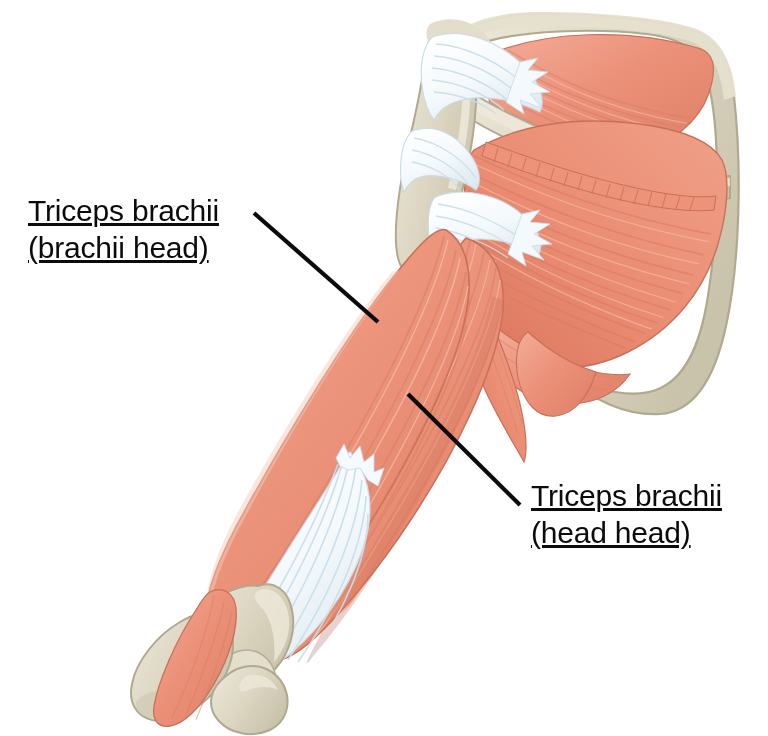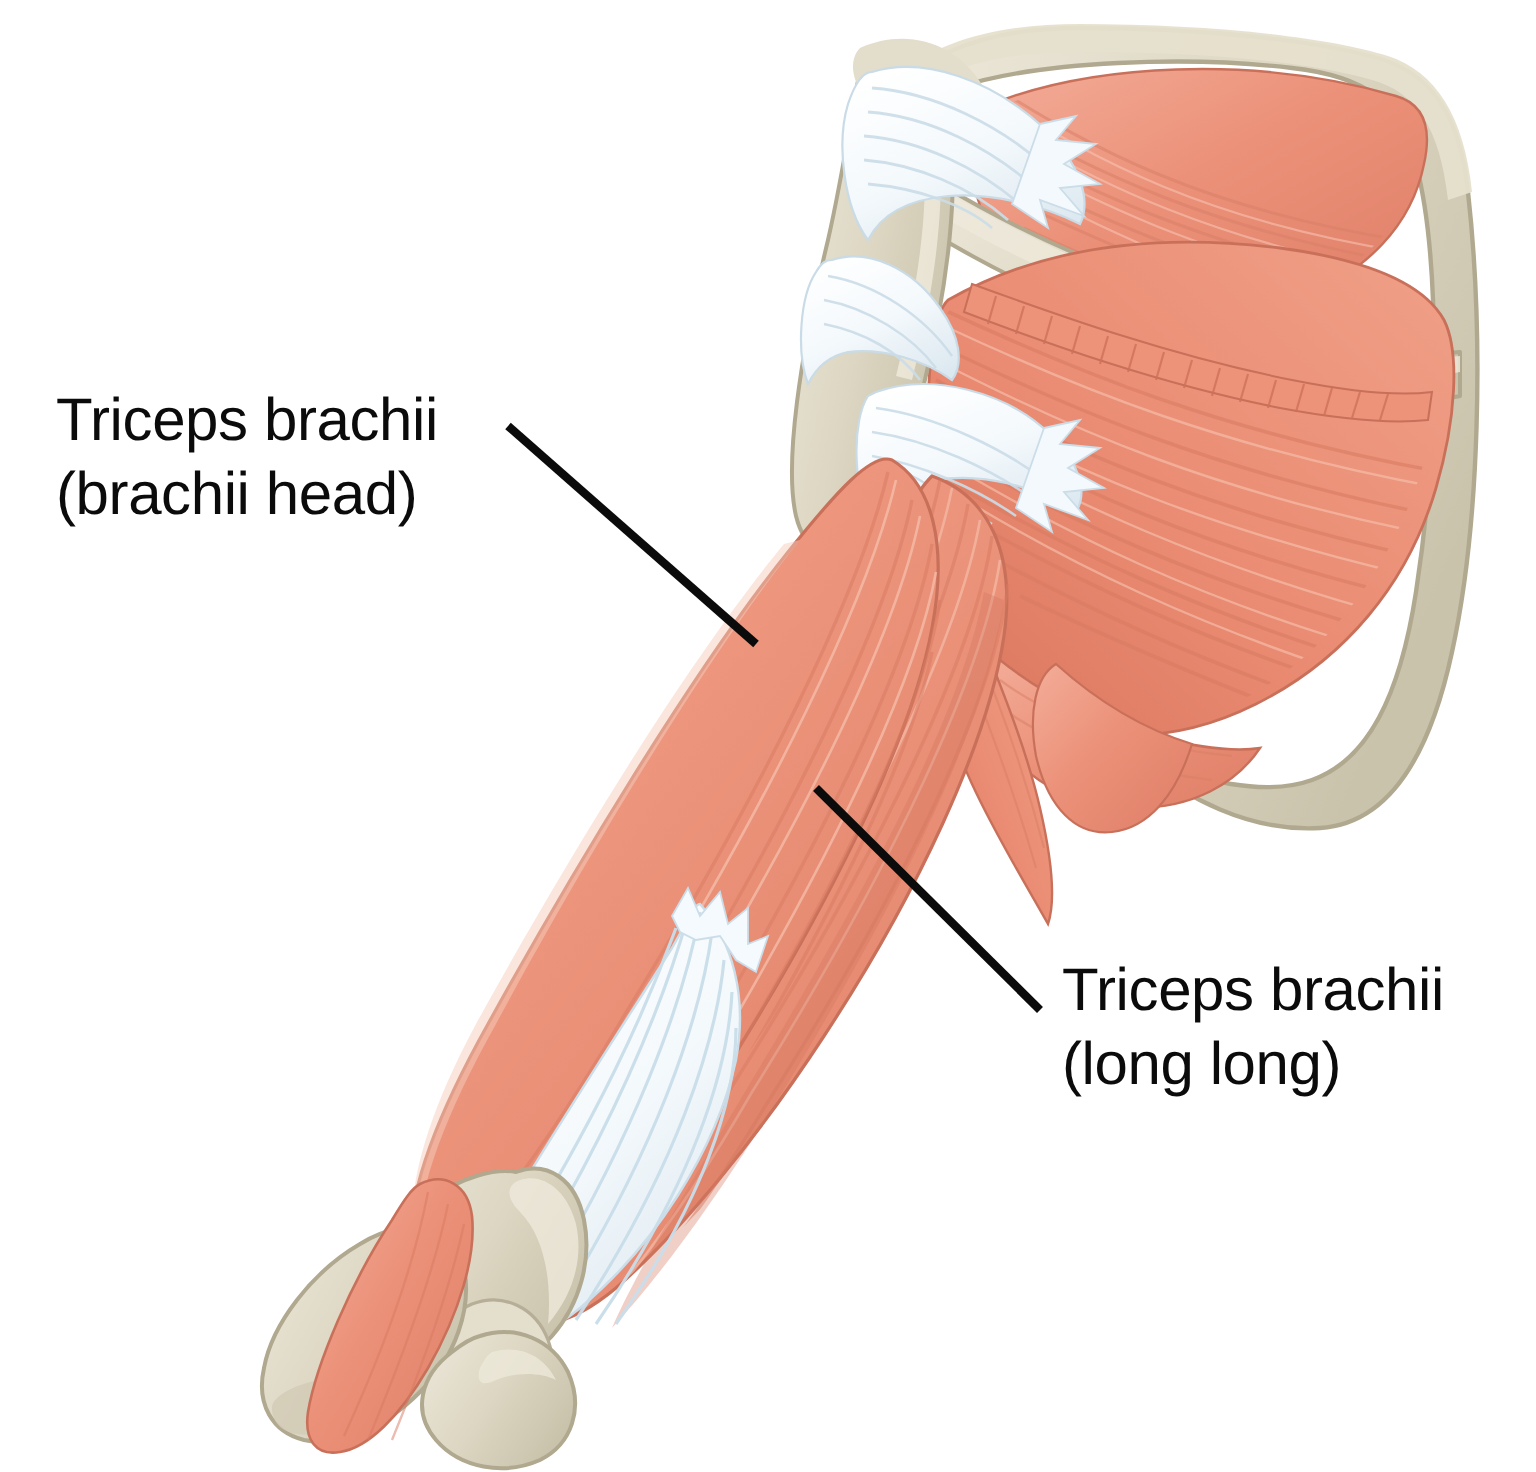--- a/index.html
+++ b/index.html
@@ -12,20 +12,21 @@
   #figure svg{position:absolute;inset:0;display:block;}
 
   .label{
     position:absolute;
     color:#0b0b0b;
     font-family:"Liberation Sans", sans-serif;
     font-size:30px;
     line-height:37px;
     white-space:nowrap;
     letter-spacing:-0.2px;
+    text-decoration:underline;
   }
   #label-lateral-head{left:28px;top:192px;text-align:left;}
   #label-long-head{left:531px;top:477px;text-align:left;}
   .label-line{display:block;}
 </style>
 </head>
 <body>
 
 <div id="figure">
 
@@ -358,16 +359,16 @@
     <line x1="408" y1="394" x2="520" y2="505" stroke="#0b0b0b" stroke-width="4.2" stroke-linecap="butt"></line>
   </svg>
 
   <div class="label" id="label-lateral-head">
     <span class="label-line">Triceps brachii</span>
     <span class="label-line">(brachii head)</span>
   </div>
 
   <div class="label" id="label-long-head">
     <span class="label-line">Triceps brachii</span>
-    <span class="label-line">(long long)</span>
+    <span class="label-line">(head head)</span>
   </div>
 
 </div>
 
 </body></html>

